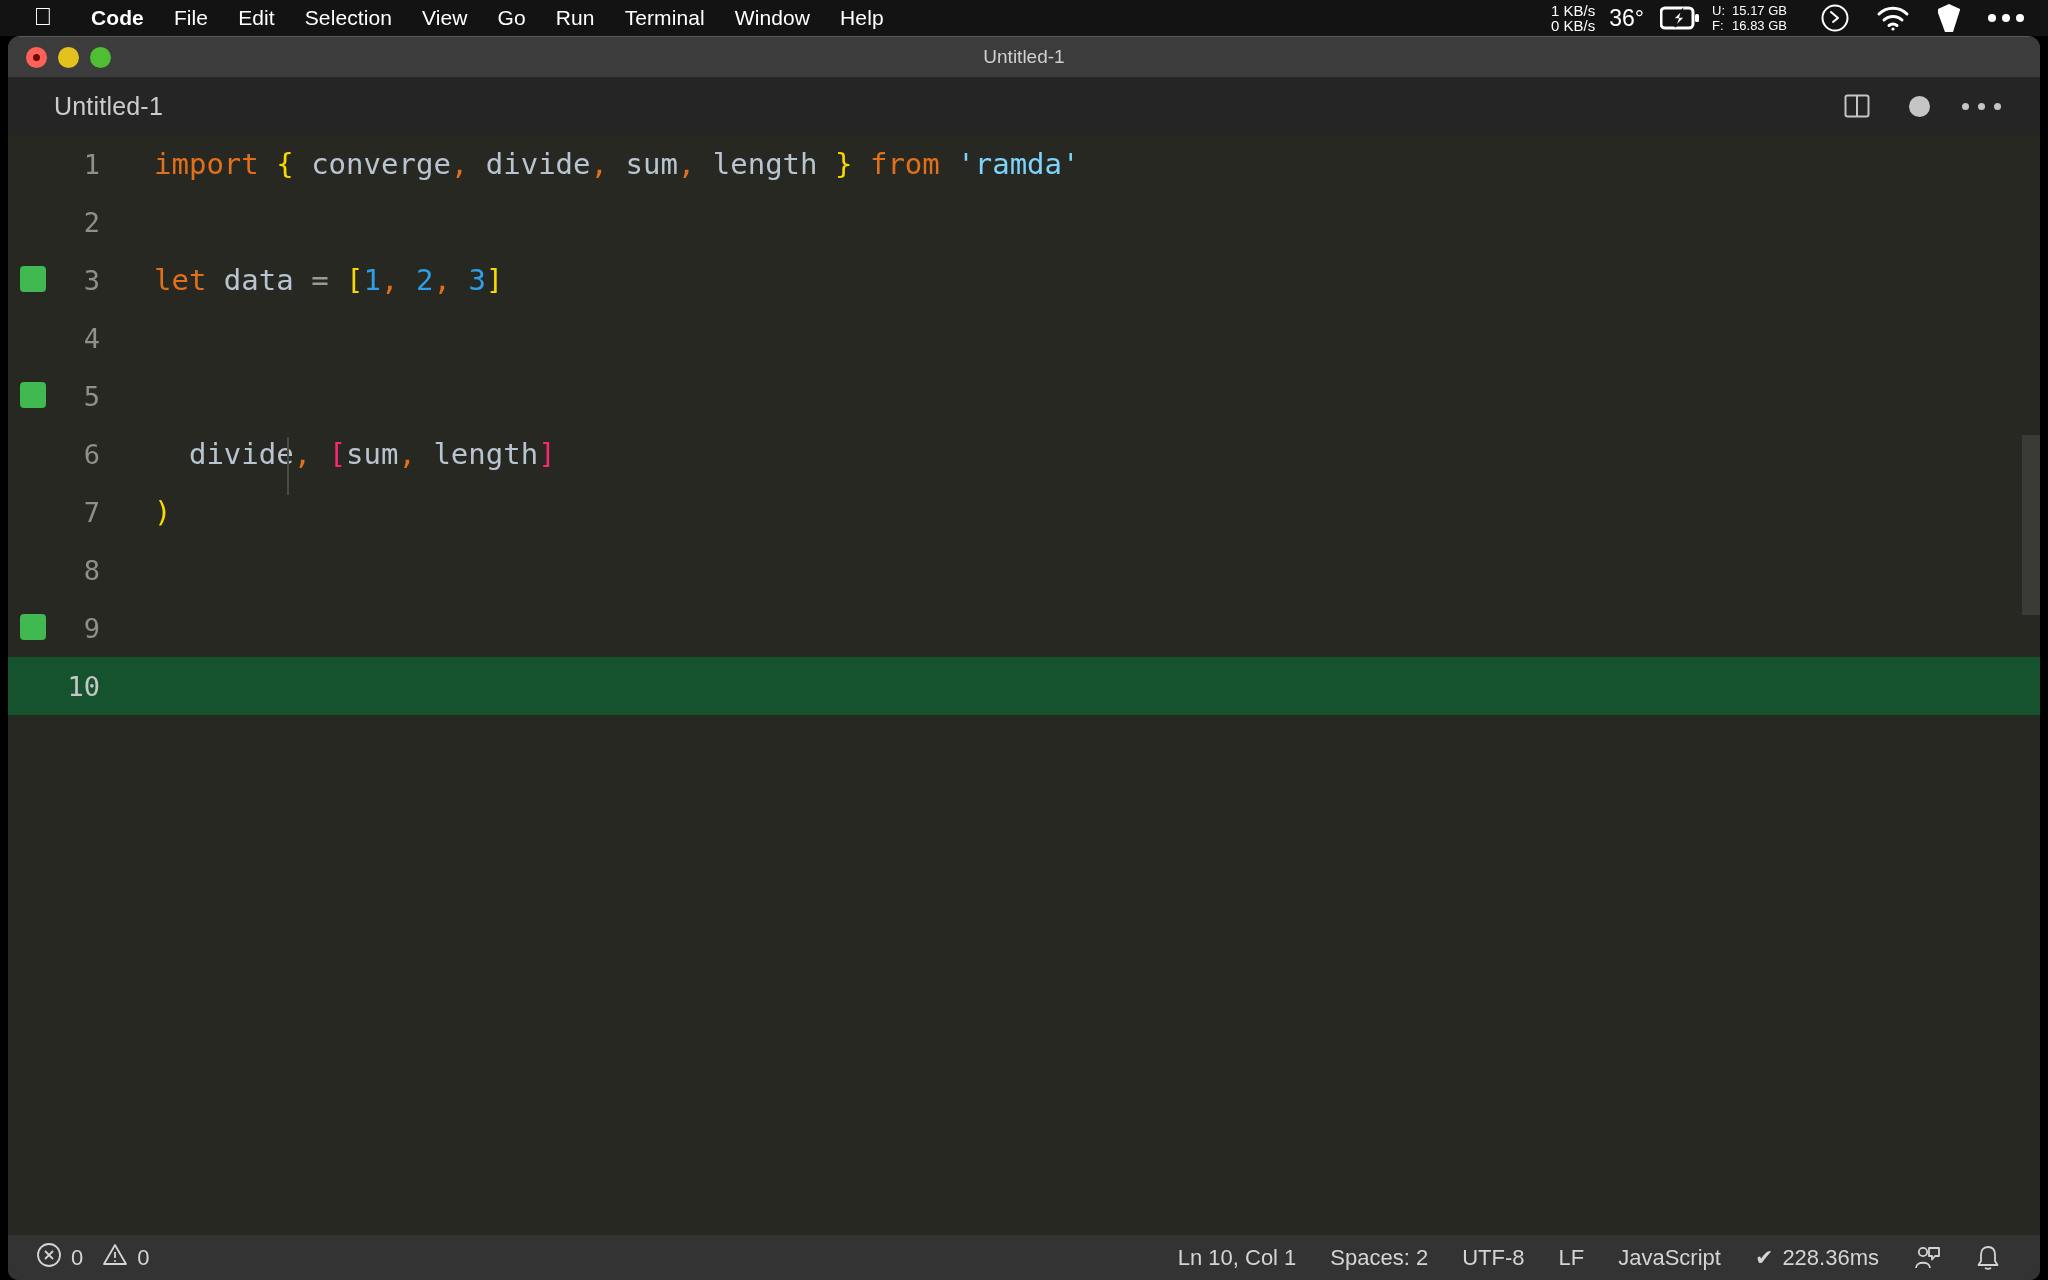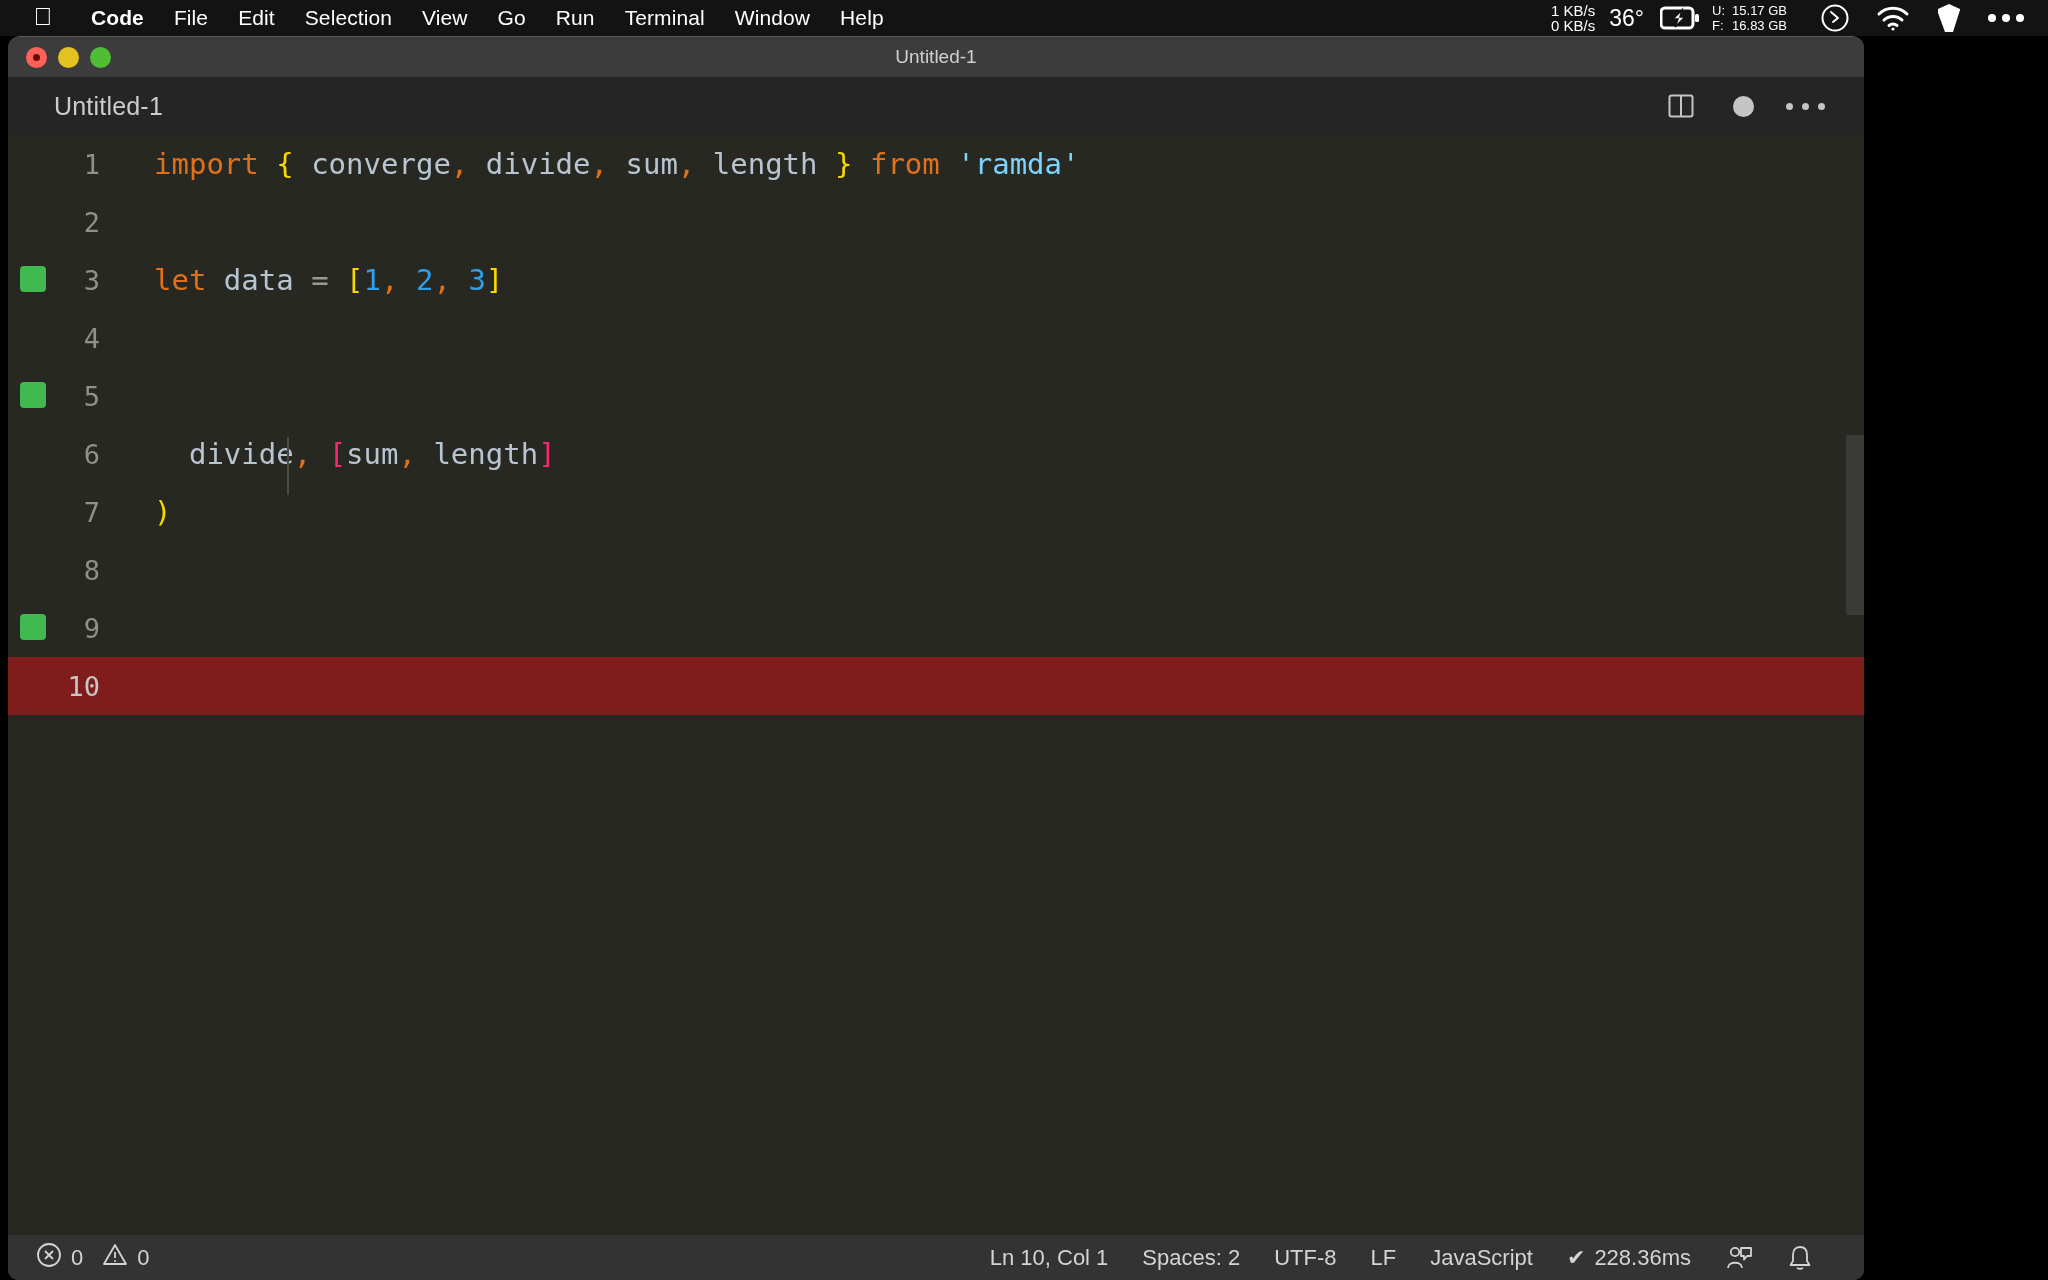--- a/index.html
+++ b/index.html
@@ -36,21 +36,21 @@
   .mb-battery{ margin-right:12px; display:flex; align-items:center; }
   .mb-mem{ font-size:13px; line-height:15px; color:#fff; display:flex; gap:7px; margin-right:20px;}
   .mb-mem .lbl{ text-align:left; }
   .mb-mem .val{ text-align:right; }
   .mb-icon{ margin:0 13px; display:flex; align-items:center; justify-content:center; }
   .mb-dots{ display:flex; gap:6px; margin-left:13px; margin-right:2px; }
   .mb-dots i{ width:8px; height:8px; border-radius:50%; background:#fff; display:block; }
 
   
   #window{
-    position:absolute; left:8px; top:36px; width:1856px; height:1244px;
+    position:absolute; left:8px; top:36px; width:2032px; height:1244px;
     background:#1e1e1e; border-radius:12px 12px 10px 10px; overflow:hidden;
     border-top:1px solid #5a5a5a;
   }
   #titlebar{
     height:40px; background:#3c3c3c; position:relative; display:flex; align-items:center;
   }
   #traffic{ display:flex; gap:11px; padding-left:18px; }
   .tl{ width:21px; height:21px; border-radius:50%; display:flex; align-items:center; justify-content:center;}
   .tl.red{ background:#ff6159; }
   .tl.red span{ width:7px;height:7px;border-radius:50%;background:#6b0a03;display:block;}
@@ -75,21 +75,21 @@
   .ell i{ width:7px;height:7px;border-radius:50%;background:#c5c5c5;display:block;}
 
   
   #editor{
     position:relative; height:1100px; background:#272822; overflow:hidden;
   }
   .code-line{
     position:relative; height:58px; display:flex; align-items:center;
     font-family:"DejaVu Sans Mono", monospace; font-size:29px;
   }
-  .code-line.current{ background:#7f1d1d; }
+  .code-line.current{ background:#14532d; }
   .gutter-mark{
     position:absolute; left:12px; top:15px; width:26px; height:26px; border-radius:4px;
     background:#3fb950;
   }
   .lnum{
     width:130px; text-align:right; padding-right:38px; color:#8f908a; font-size:27px;
     font-family:"DejaVu Sans Mono", monospace; flex:0 0 130px;
   }
   .lnum.active{ color:#c6c6c6; }
   .ltext{ white-space:pre; padding-left:16px; position:relative; flex:1; }
@@ -115,21 +115,21 @@
     opacity:.55;
   }
 
   
   #statusbar{
     height:46px; background:#333333; display:flex; align-items:center;
     color:#d4d4d4; font-size:22px;
   }
   #sb-left{ display:flex; align-items:center; padding-left:28px; gap:12px; }
   .sb-pair{ display:flex; align-items:center; gap:9px; }
-  #sb-right{ margin-left:auto; display:flex; align-items:center; padding-right:34px; }
+  #sb-right{ margin-left:auto; display:flex; align-items:center; padding-right:22px; }
   .sb-item{ padding:0 17px; white-space:nowrap; display:flex; align-items:center; gap:9px;}
 </style>
 </head>
 <body>
 
 <div id="menubar">
   <div id="menubar-left">
     <div class="apple-logo"></div>
     <div class="menu-item bold">Code</div>
     <div class="menu-item">File</div>

